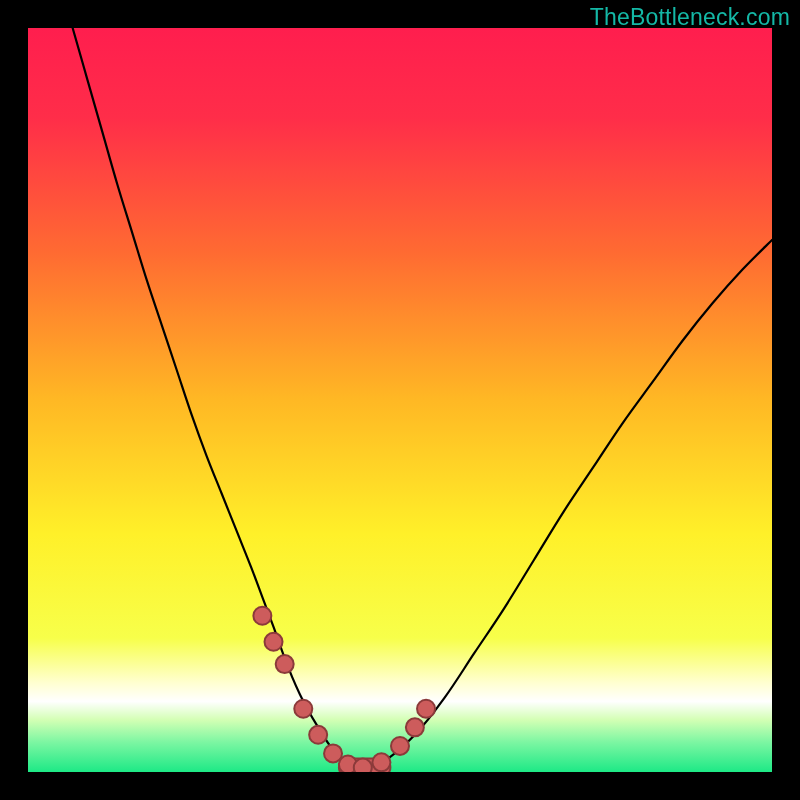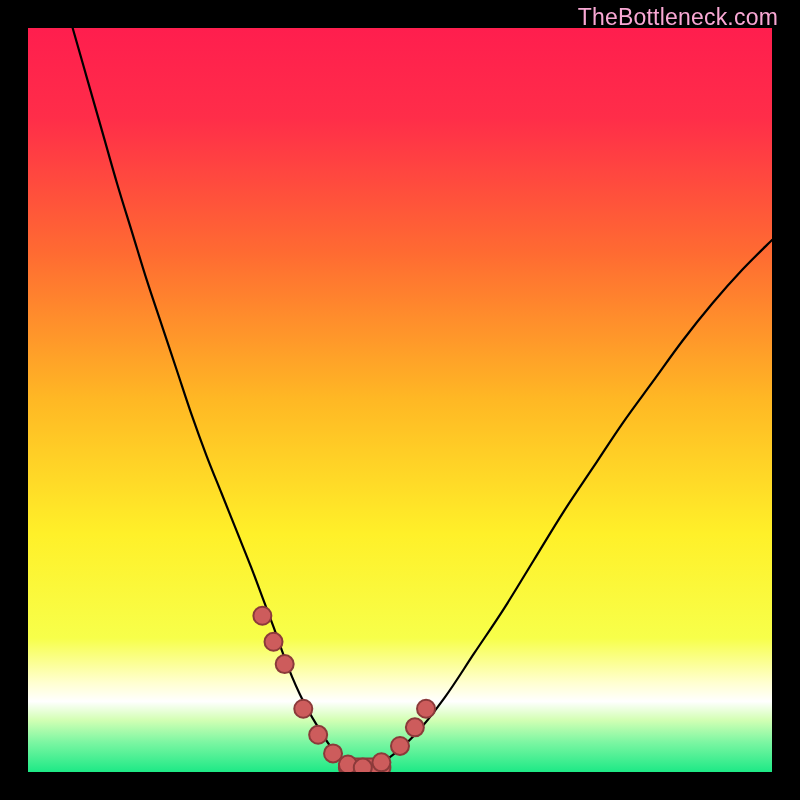--- a/index.html
+++ b/index.html
@@ -37,22 +37,22 @@
   .curve-layer {
     position: absolute;
     left: 0;
     top: 0;
     width: 100%;
     height: 100%;
   }
   .watermark {
     position: absolute;
     top: 4px;
-    right: 22px;
-    color: #f9a8d4;
+    right: 10px;
+    color: #14b8a6;
     font-size: 23px;
     font-weight: 400;
     letter-spacing: 0.2px;
   }
 </style>
 </head>
 <body>
 
 <div class="frame">
 

